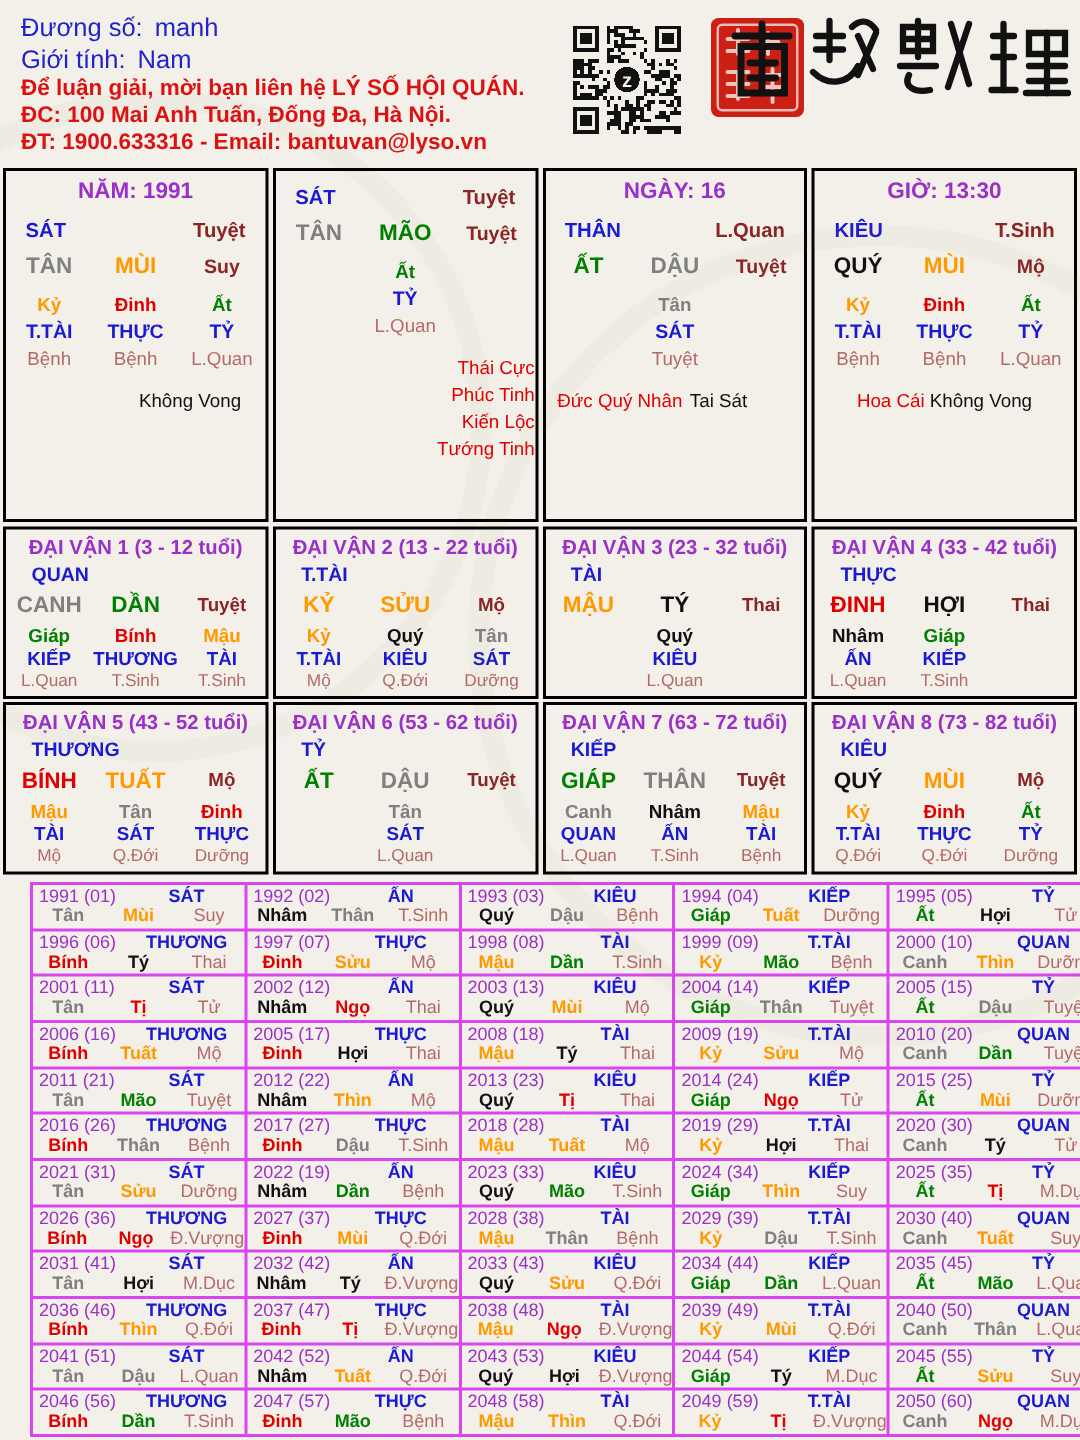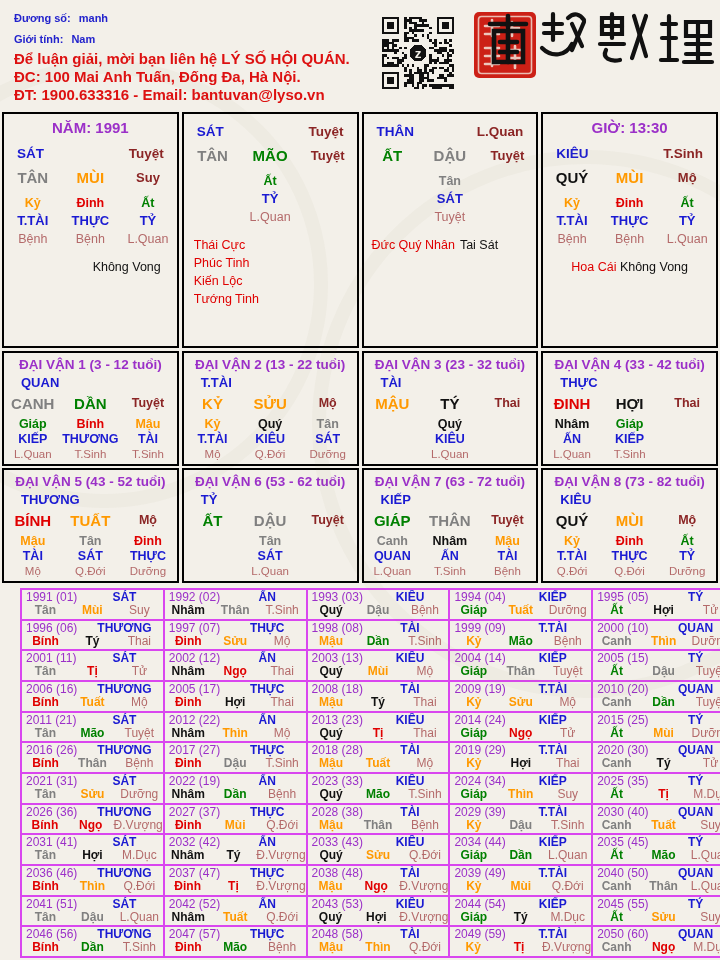--- a/index.html
+++ b/index.html
@@ -13,21 +13,21 @@
   .page::before, .page::after{
     content:""; position:absolute; border-radius:50%;
     border:14px solid rgba(120,100,60,0.035); pointer-events:none;
   }
   .page::before{ width:420px; height:420px; left:-120px; top:60px; }
   .page::after{ width:520px; height:520px; right:-140px; top:150px; }
 
   
   header{ position:absolute; left:0; top:0; width:720px; height:110px; }
   .hl{ position:absolute; left:14px; top:8px; }
-  .hblue{ color:var(--c-header_blue,#2222cc); font-weight:bold; font-size:11px; line-height:21px; }
+  .hblue{ color:var(--c-header_blue,#2222cc); font-weight:normal; font-size:17px; line-height:21px; }
   .hval{ margin-left:8px; }
   .hred{ color:var(--c-header_red,#dd1111); font-weight:bold; font-size:15px; line-height:18px; }
   .hred:first-of-type{ margin-top:3px; }
   .qr{ position:absolute; left:382px; top:16px; width:72px; height:74px; }
   .brand{ position:absolute; left:468px; top:4px; width:248px; height:84px; }
 
   
   .box{ border:2px solid #000; background:transparent; position:relative; overflow:hidden; }
 
   
@@ -38,21 +38,21 @@
     font-size:13.5px; font-weight:bold; line-height:17px; }
   .p3{ display:grid; grid-template-columns:1fr 1fr 1fr; text-align:center; }
   .p-main{ margin-top:6px; font-size:15px; font-weight:bold; line-height:19px; }
   .p-main .pstg2{ font-size:13px; align-self:center; }
   .p-hid{ margin-top:8px; font-size:12.5px; font-weight:bold; line-height:16px; }
   .p-gods{ margin-top:2px; font-size:13px; font-weight:bold; line-height:16px; }
   .p-stg{ margin-top:2px; font-size:12.5px; line-height:16px; }
   .p-notes{ margin-top:11px; font-size:12.5px; line-height:18px; }
   .p-notes.right{ text-align:right; padding-right:16px; }
   .p-notes.list{ padding-left:10px; }
-  .p-notes.list span{ display:block; }
+  .p-notes.list span{ display:block;text-align:right; }
   .p-notes.row{ padding-left:8px; }
   .p-notes.row span{ margin-right:5px; }
   .p-notes.split{ display:flex; justify-content:space-between; padding:0 28px; }
 
   
   .vans{ position:absolute; left:2px; width:716px; height:115px;
     display:grid; grid-template-columns:repeat(4,1fr); gap:3px; }
   .vans.r1{ top:351px; } .vans.r2{ top:468px; }
   .vtitle{ margin-top:3px; text-align:center; font-size:13.5px; font-weight:bold; line-height:17px; }
   .v-god{ margin-top:2px; padding-left:17px; font-size:13px; font-weight:bold; line-height:16px; }
@@ -471,20 +471,21 @@
           <span></span>
         </div>
         <div class="p-notes list">
           <span style="color: rgb(224, 0, 0);">Thái Cực</span>
           <span style="color: rgb(224, 0, 0);">Phúc Tinh</span>
           <span style="color: rgb(224, 0, 0);">Kiến Lộc</span>
           <span style="color: rgb(224, 0, 0);">Tướng Tinh</span>
         </div>
       </div>
       <div class="box pillar">
+        <div class="ptitle" style="color: rgb(155, 48, 200);">NGÀY: 16</div>
         <div class="p-top">
           <span style="color: rgb(26, 26, 210);">THÂN</span>
           <span style="color: rgb(139, 37, 37);">L.Quan</span>
         </div>
         <div class="p3 p-main">
           <span class="pstem" style="color: rgb(0, 128, 0);">ẤT</span>
           <span class="pbranch" style="color: rgb(128, 128, 128);">DẬU</span>
           <span class="pstg2" style="color: rgb(139, 37, 37);">Tuyệt</span>
         </div>
         <div class="p3 p-hid">

